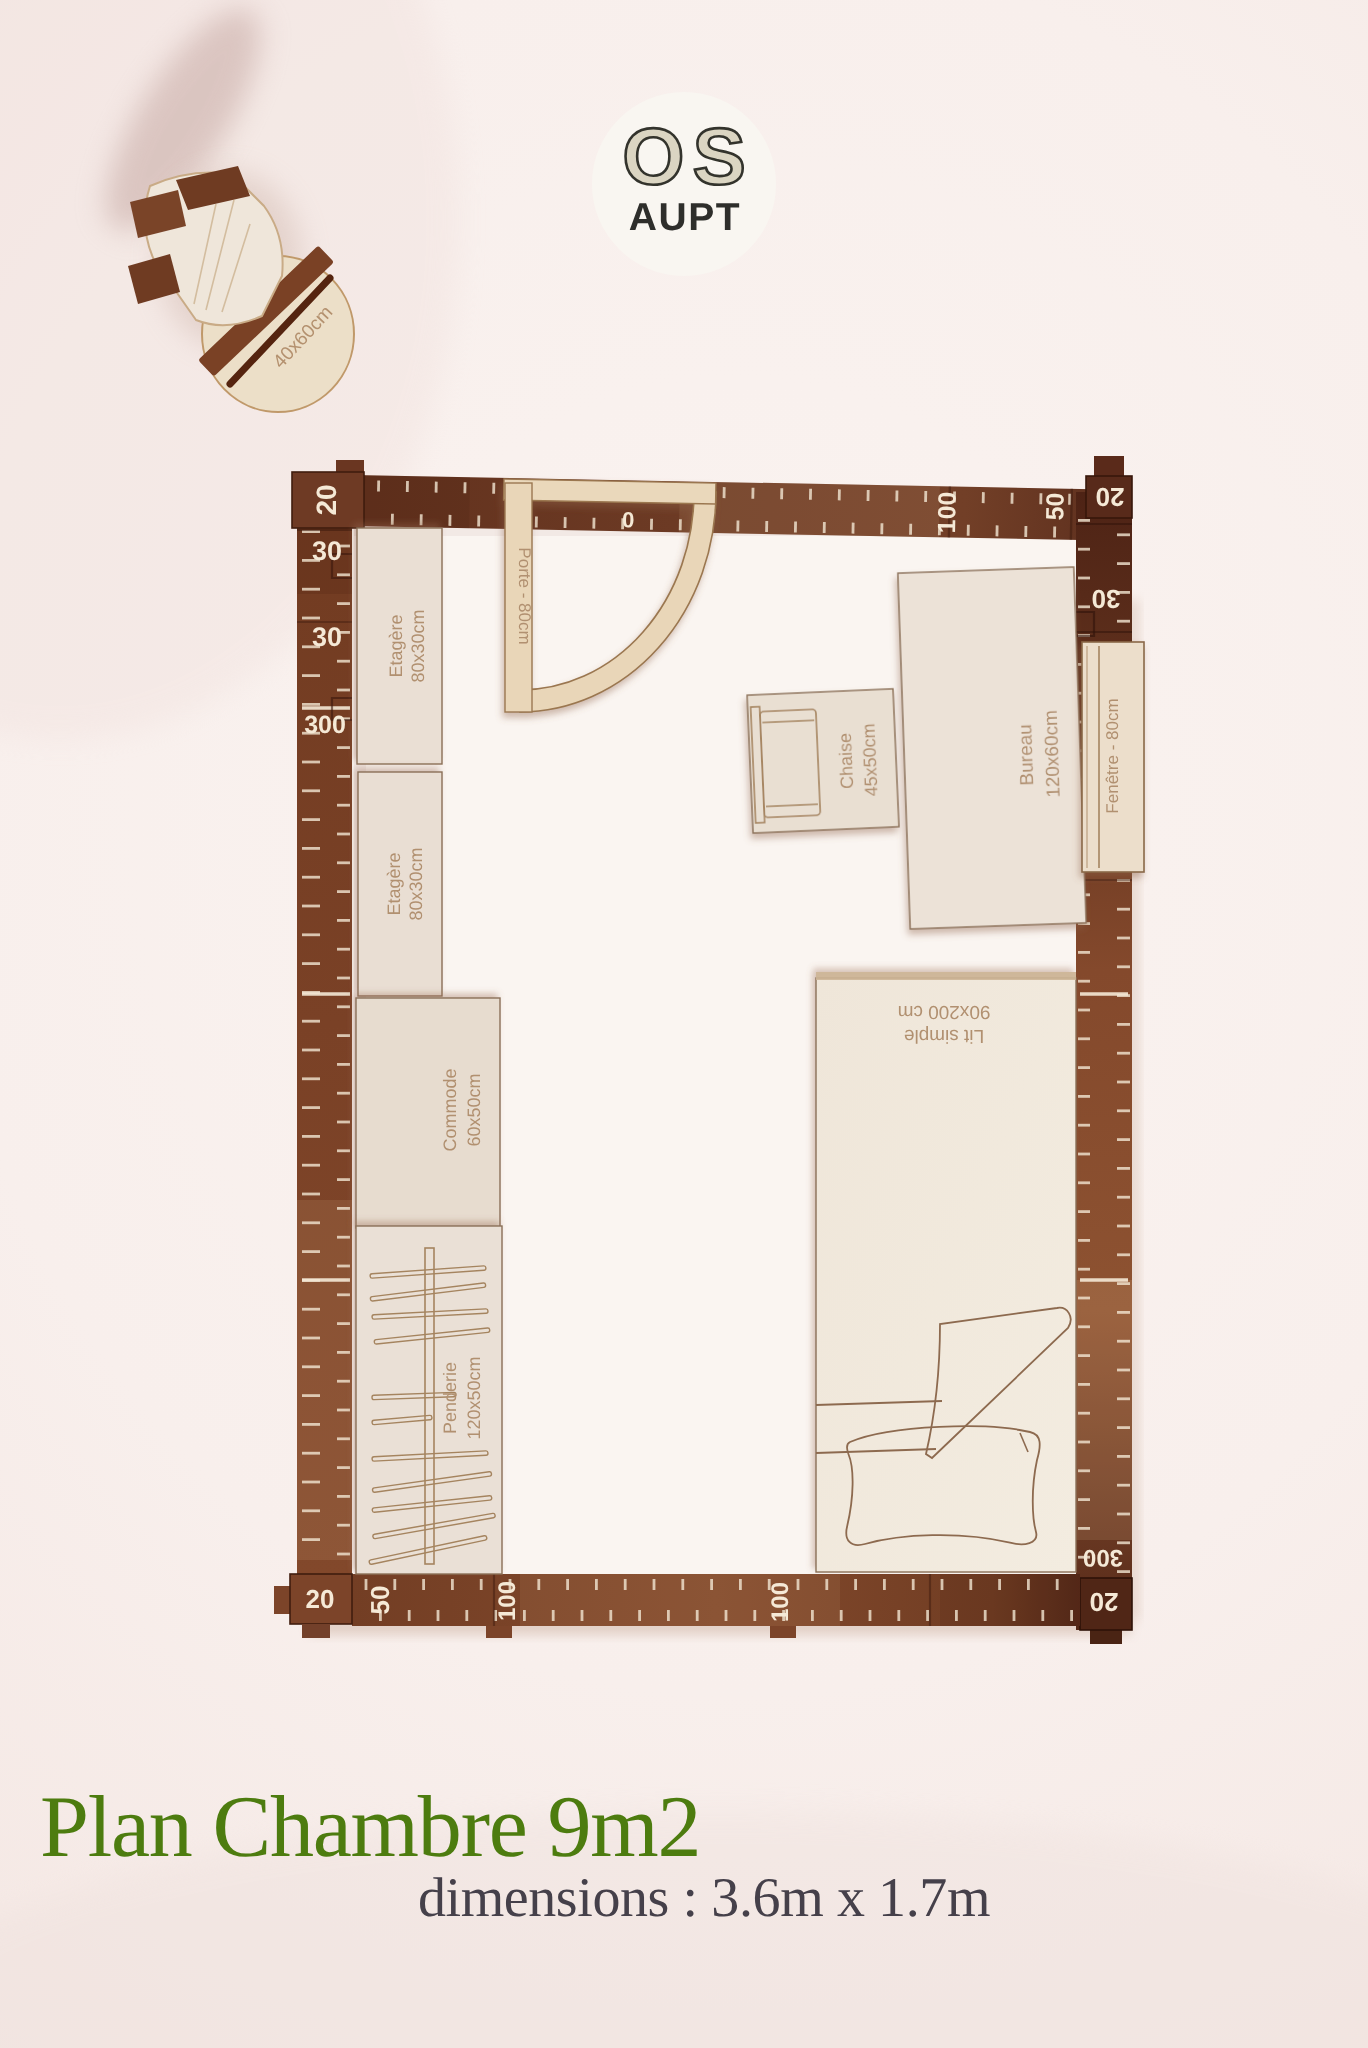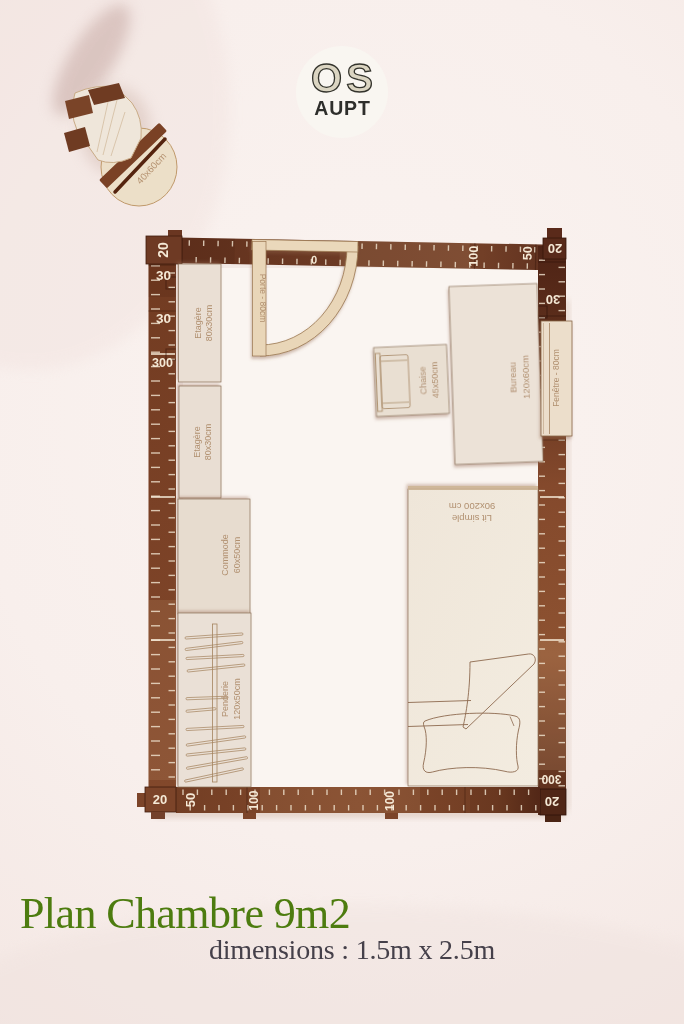--- a/index.html
+++ b/index.html
@@ -529,13 +529,13 @@
 
   <rect x="252.5" y="241.5" width="13.5" height="114.5" fill="#e9d6b8" stroke="#9b7750" stroke-width="0.7"></rect>
 
   <text x="259.5" y="298" font-size="8.5" fill="#b19070" text-anchor="middle" transform="rotate(90 259.5 298)">Porte - 80cm</text>
 </g>
 
 </svg>
 
 <div class="cap1">Plan Chambre 9m2</div>
 
-<div class="cap2">dimensions : 1.5m x 2.5m</div>
+<div class="cap2">dimensions : 3.6m x 1.7m</div>
 
 </body></html>

